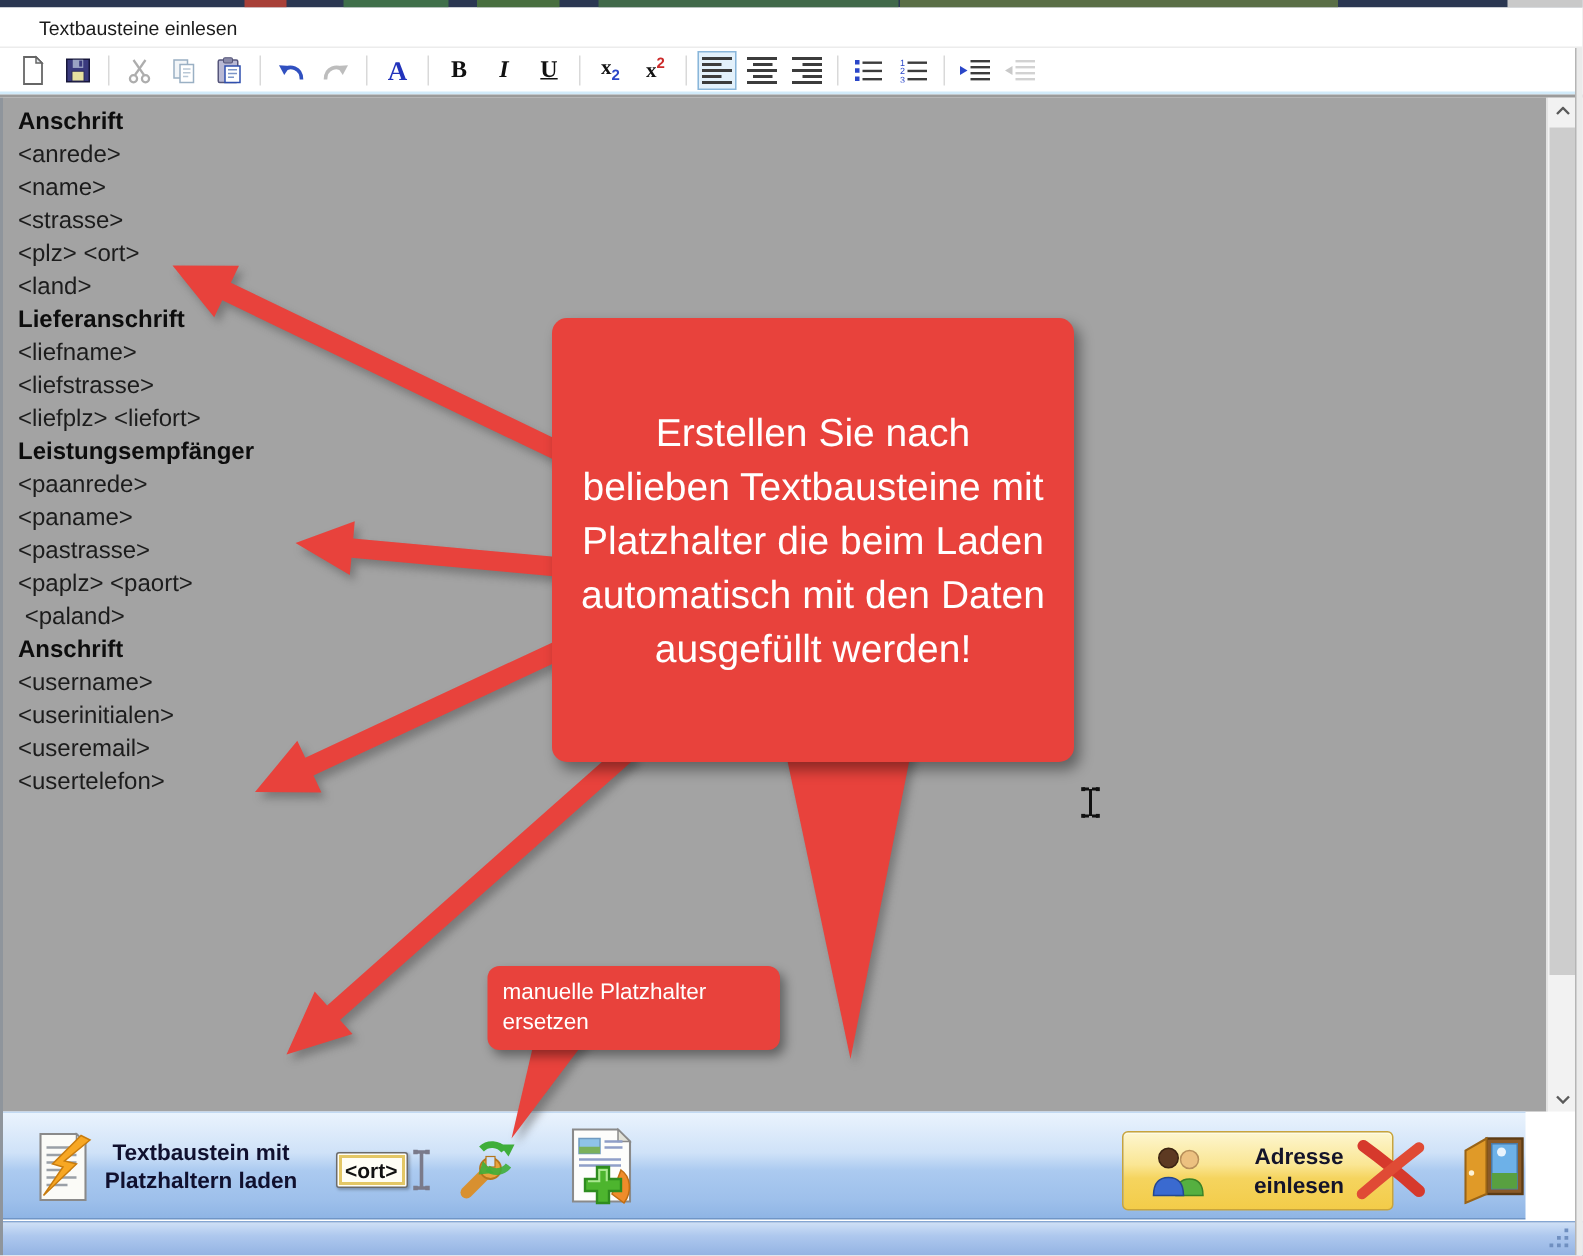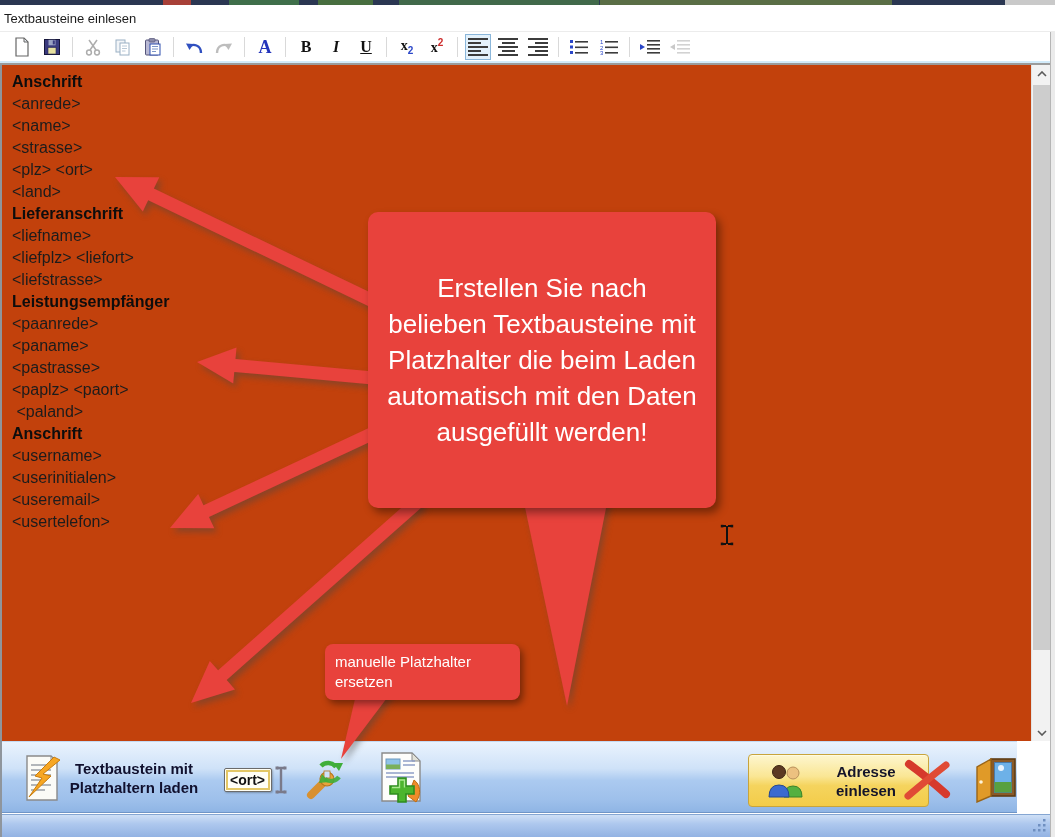--- a/index.html
+++ b/index.html
@@ -5,21 +5,21 @@
   * { margin:0; padding:0; box-sizing:border-box; }
   html,body { width:1055px; height:837px; font-family:"Liberation Sans", sans-serif; background:#fff; overflow:hidden; }
   .window { position:relative; width:1055px; height:837px; background:#fff; overflow:hidden; }
 
   
   .top-strip { position:absolute; left:0; top:0; width:1055px; height:5px; background:#2b3752; z-index:3; }
   .top-strip .seg { position:absolute; top:0; height:5px; }
 
   
   .titlebar { position:absolute; left:0; top:5px; width:1055px; height:27px; background:#ffffff;
-              border-bottom:1px solid #ececec; display:flex; align-items:center; padding-left:4px;
+              border-bottom:1px solid #ececec; display:flex; align-items:center; padding-left:26px;
               font-size:13px; color:#1b1b1b; z-index:3; }
 
   
   .toolbar { position:absolute; left:0; top:32px; width:1055px; height:31px; background:#fff;
              border-bottom:2px solid #d2ebfa; display:flex; align-items:center; padding-left:7px; z-index:3; }
   .tbtn { height:26px; min-width:26px; display:flex; align-items:center; justify-content:center;
           margin:0 2px; border:1px solid transparent; background:transparent; cursor:default; }
   .tbtn.pressed { background:#e3f1fb; border:1px solid #8ab6da; }
   .sep { width:1px; height:20px; background:#d9d9d9; margin:0 5px; }
   .ltr { font-family:"Liberation Serif", serif; font-size:16px; font-weight:bold; color:#111; line-height:1; }
@@ -28,21 +28,21 @@
   .ltr.un { text-decoration:underline; }
   .xs-base { font-family:"Liberation Serif", serif; font-weight:bold; font-size:14px; color:#111; }
   .xs-mark-sub { font-size:10px; font-weight:bold; color:#2a46c8; vertical-align:sub; }
   .xs-mark-sup { font-size:10px; font-weight:bold; color:#cc2a2a; vertical-align:super; }
   .bars { display:flex; flex-direction:column; gap:2px; width:20px; }
   .bars .b { height:2px; background:#3c3c3c; }
   .bars.center { align-items:center; } .bars.right { align-items:flex-end; }
   .gray-edge { position:absolute; left:0; top:63px; width:1055px; height:2px; background:#9b9b9b; z-index:3; }
 
   
-  .editor { position:absolute; left:2px; top:65px; width:1029px; height:676px; background:#c2410c;
+  .editor { position:absolute; left:2px; top:65px; width:1029px; height:676px; background:#a3a3a3;
             padding:6px 0 0 10px; z-index:1; cursor:text; }
   .ed-line { font-size:16px; line-height:22px; color:#1c1c1c; white-space:pre; }
   .ed-line.hd { font-weight:bold; color:#0d0d0d; }
 
   
   .scrollbar { position:absolute; left:1031px; top:65px; width:19px; height:676px; background:#f2f2f2;
                border-left:1px solid #e3e3e3; z-index:2; }
   .sb-btn { position:absolute; left:0; width:19px; height:17px; display:flex; align-items:center; justify-content:center; }
   .sb-up { top:0; } .sb-down { bottom:0; }
   .sb-thumb { position:absolute; left:1px; top:20px; width:17px; height:565px; background:#cdcdcd; }
@@ -252,22 +252,22 @@
     <div class="ed-line"></div>
     <div class="ed-line">&lt;anrede&gt;</div>
     <div class="ed-line">&lt;name&gt;</div>
     <div class="ed-line">&lt;strasse&gt;</div>
     <div class="ed-line">&lt;plz&gt; &lt;ort&gt;</div>
     <div class="ed-line">&lt;land&gt;</div>
     <div class="ed-line"></div>
     <div class="ed-line hd">Lieferanschrift</div>
     <div class="ed-line"></div>
     <div class="ed-line">&lt;liefname&gt;</div>
+    <div class="ed-line">&lt;liefstrasse&gt;</div>
     <div class="ed-line">&lt;liefplz&gt; &lt;liefort&gt;</div>
-    <div class="ed-line">&lt;liefstrasse&gt;</div>
     <div class="ed-line"></div>
     <div class="ed-line hd">Leistungsempfänger</div>
     <div class="ed-line"></div>
     <div class="ed-line">&lt;paanrede&gt;</div>
     <div class="ed-line">&lt;paname&gt;</div>
     <div class="ed-line">&lt;pastrasse&gt;</div>
     <div class="ed-line">&lt;paplz&gt; &lt;paort&gt;</div>
     <div class="ed-line"> &lt;paland&gt;</div>
     <div class="ed-line"></div>
     <div class="ed-line hd">Anschrift</div>

